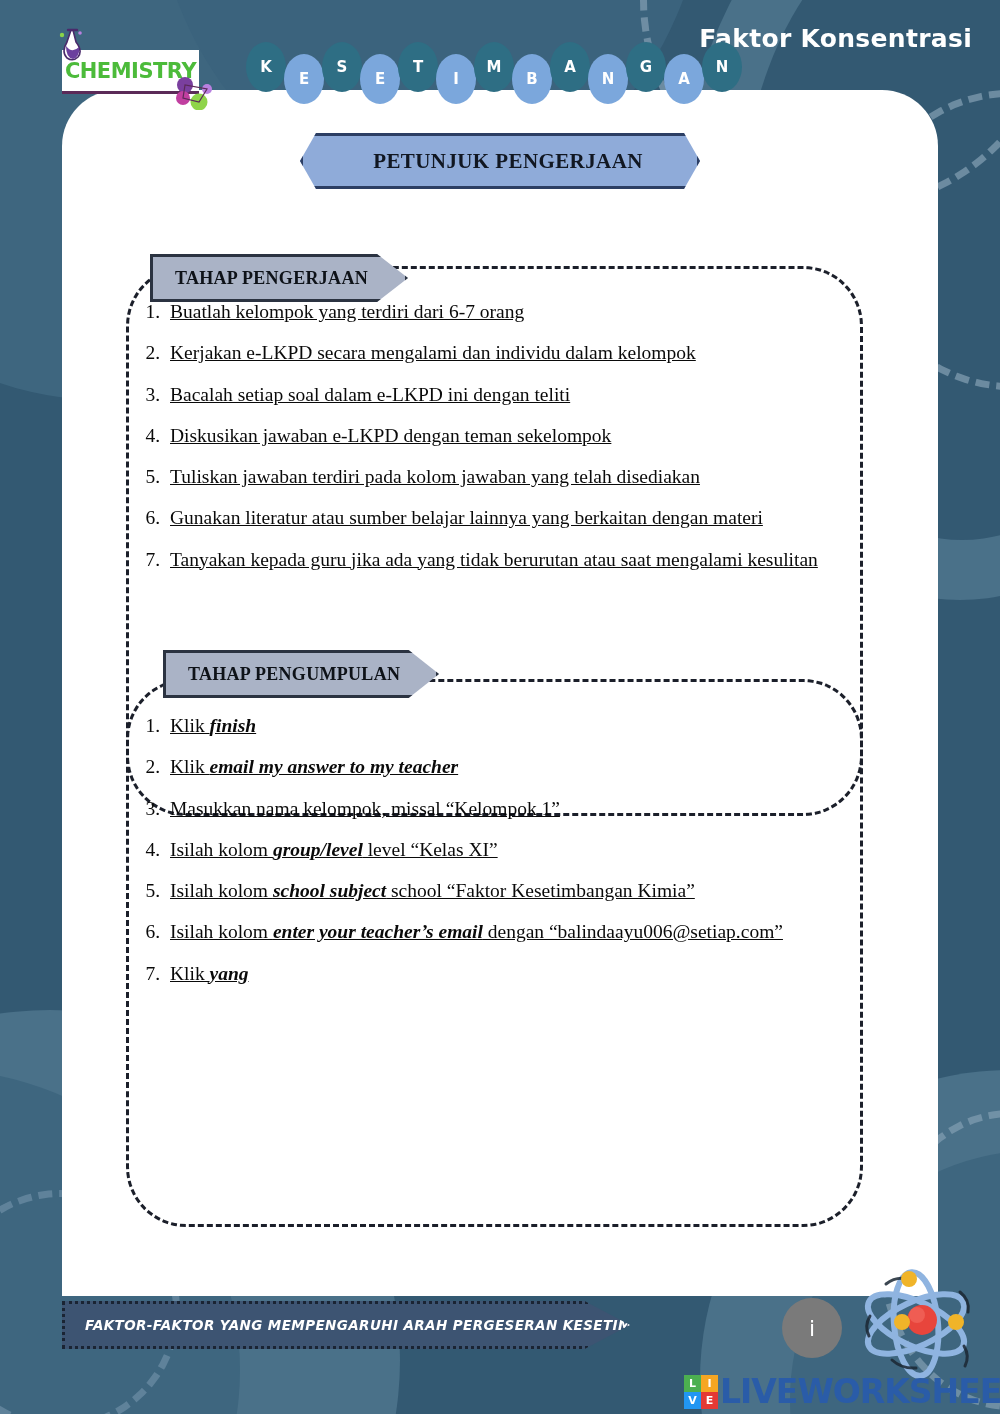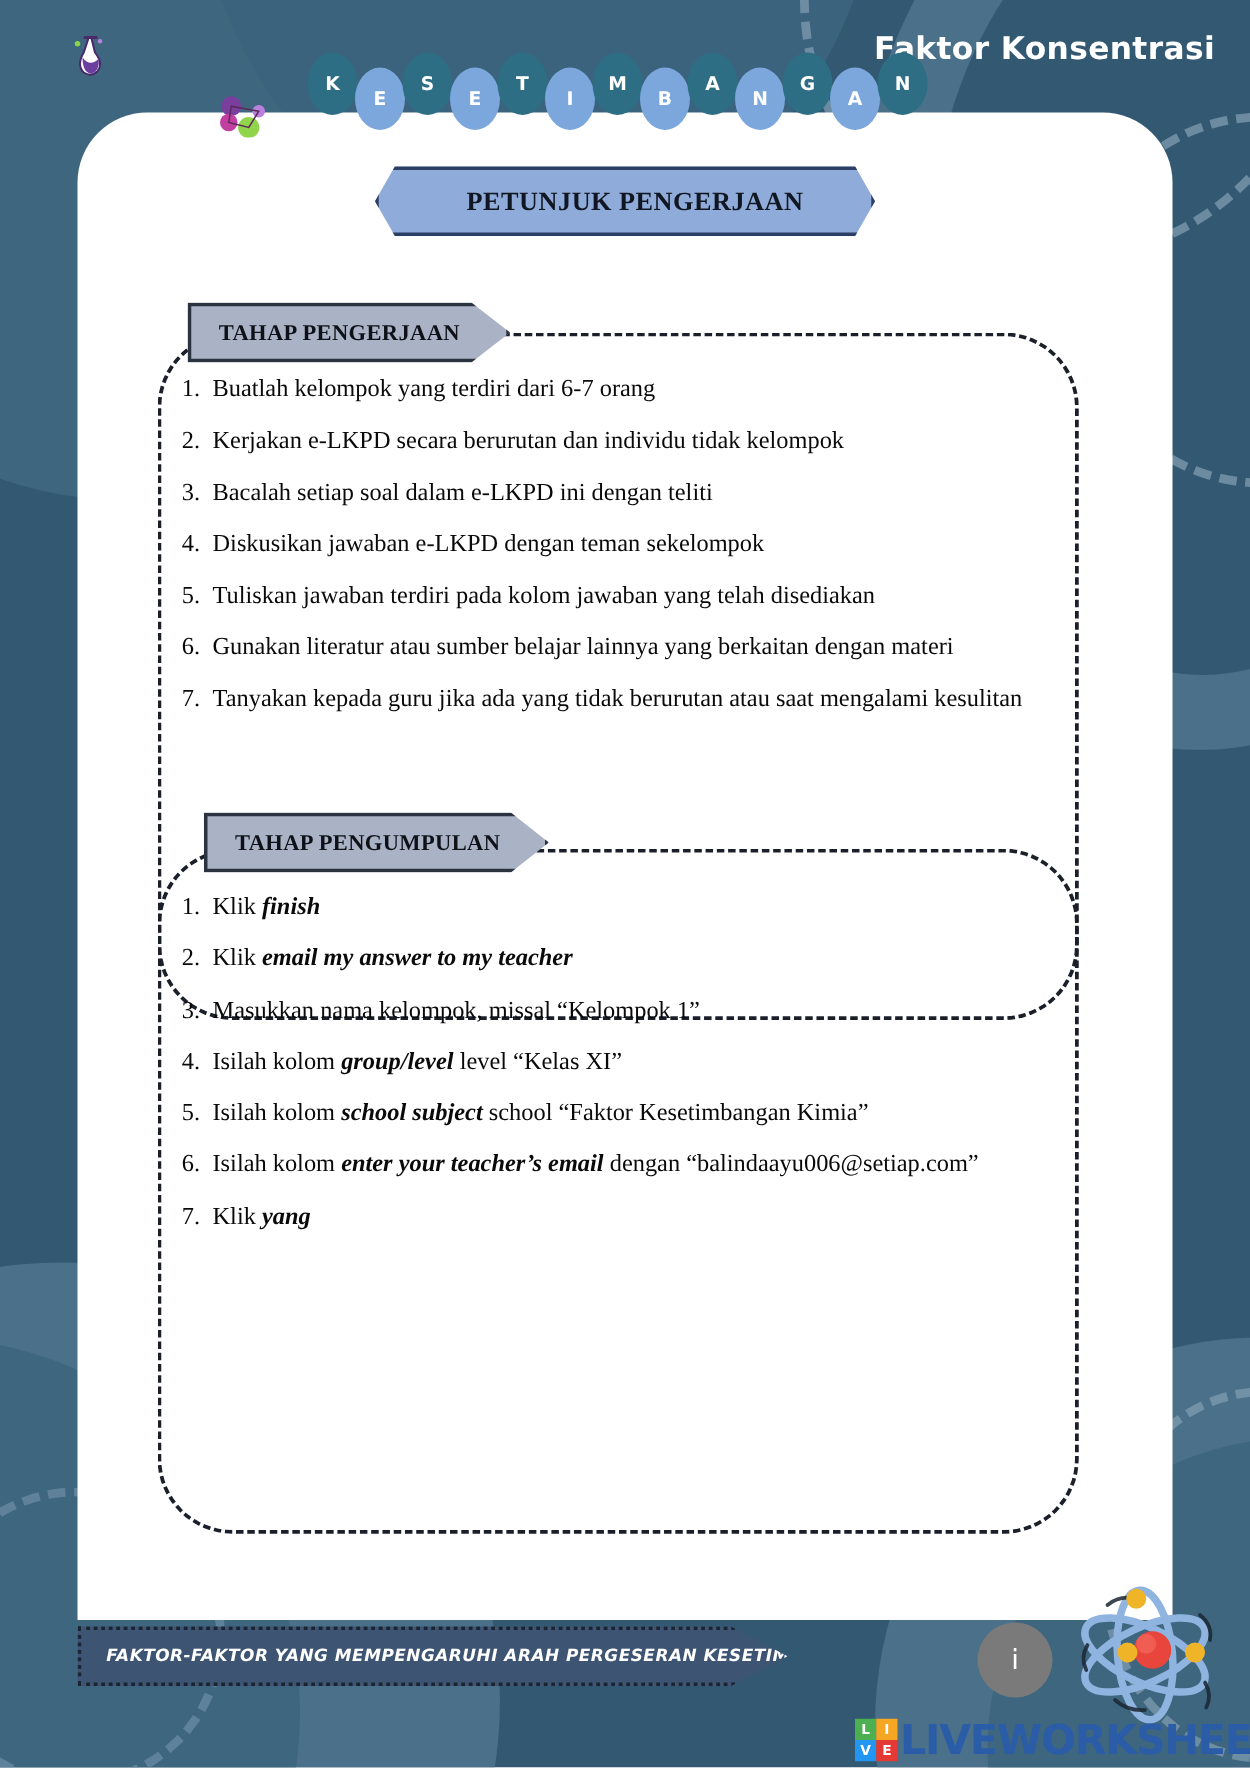--- a/index.html
+++ b/index.html
@@ -173,21 +173,21 @@
     z-index: 3;
   }
   .tag span {
     font-family: "Liberation Serif", serif;
     font-weight: bold;
     font-size: 18px;
     color: #0e1218;
     letter-spacing: .3px;
     white-space: nowrap;
   }
-  .tag-1 { left: 150px; top: 4px; clip-path: polygon(0 0, 88% 0, 100% 50%, 88% 100%, 0 100%); width: 258px; }
+  .tag-1 { left: 150px; top: 16px; clip-path: polygon(0 0, 88% 0, 100% 50%, 88% 100%, 0 100%); width: 258px; }
   .tag-2 { left: 163px; top: 4px; clip-path: polygon(0 0, 89% 0, 100% 50%, 89% 100%, 0 100%); width: 276px; }
 
   .dash-box {
     position: absolute;
     border: 3px dashed #1b1f2a;
     border-radius: 60px;
     background: transparent;
   }
   .dash-box-1 { left: 126px; top: 28px; width: 737px; height: 550px; }
   .dash-box-2 { left: 126px; top: 33px; width: 737px; height: 548px; }
@@ -209,21 +209,21 @@
     font-size: 19.5px;
     color: #0a0a0a;
     line-height: 1.45;
   }
   .li .num {
     width: 30px;
     flex: 0 0 30px;
     text-align: right;
     padding-right: 10px;
   }
-  .li .txt { flex: 1; }
+  .li .txt { flex: 1; text-decoration: underline; }
   .li .txt b { font-weight: bold; font-style: italic; }
 
   
   .footer-banner {
     position: absolute;
     left: 62px; top: 1301px;
     width: 568px; height: 48px;
     background: #3d5472;
     border: 3px dotted #1a2433;
     clip-path: polygon(0 0, 92% 0, 100% 50%, 92% 100%, 0 100%);
@@ -318,20 +318,23 @@
   </svg>
 
   <svg class="logo-deco mol-right" viewBox="0 0 42 38">
     <circle cx="9" cy="13" r="8" fill="#7a3f9e"></circle>
     <circle cx="7" cy="26" r="7" fill="#c13fa0"></circle>
     <circle cx="23" cy="30" r="8.5" fill="#8fd44a"></circle>
     <circle cx="31" cy="17" r="5" fill="#b980e0"></circle>
     <path d="M9 13 L7 26 L23 30 L31 17 Z" stroke="#5b2a58" stroke-width="1.2" fill="none"></path>
   </svg>
 
+  <div class="logo-box">
+    <span class="logo-text">CHEMISTRY</span>
+  </div>
 
   <div class="beads" id="beads">
       <div class="bead dark up">K</div>
       <div class="bead light down">E</div>
       <div class="bead dark up">S</div>
       <div class="bead light down">E</div>
       <div class="bead dark up">T</div>
       <div class="bead light down">I</div>
       <div class="bead dark up">M</div>
       <div class="bead light down">B</div>
@@ -351,21 +354,21 @@
     <div class="tag tag-1">
       <span>TAHAP PENGERJAAN</span>
     </div>
     <div class="olist olist-1" id="list-0">
         <div class="li">
           <span class="num">1.</span>
           <span class="txt"><span>Buatlah kelompok yang terdiri dari 6-7 orang</span></span>
         </div>
         <div class="li">
           <span class="num">2.</span>
-          <span class="txt"><span>Kerjakan e-LKPD secara berurutan dan individu tidak kelompok</span></span>
+          <span class="txt"><span>Kerjakan e-LKPD secara mengalami dan individu dalam kelompok</span></span>
         </div>
         <div class="li">
           <span class="num">3.</span>
           <span class="txt"><span>Bacalah setiap soal dalam e-LKPD ini dengan teliti</span></span>
         </div>
         <div class="li">
           <span class="num">4.</span>
           <span class="txt"><span>Diskusikan jawaban e-LKPD dengan teman sekelompok</span></span>
         </div>
         <div class="li">

